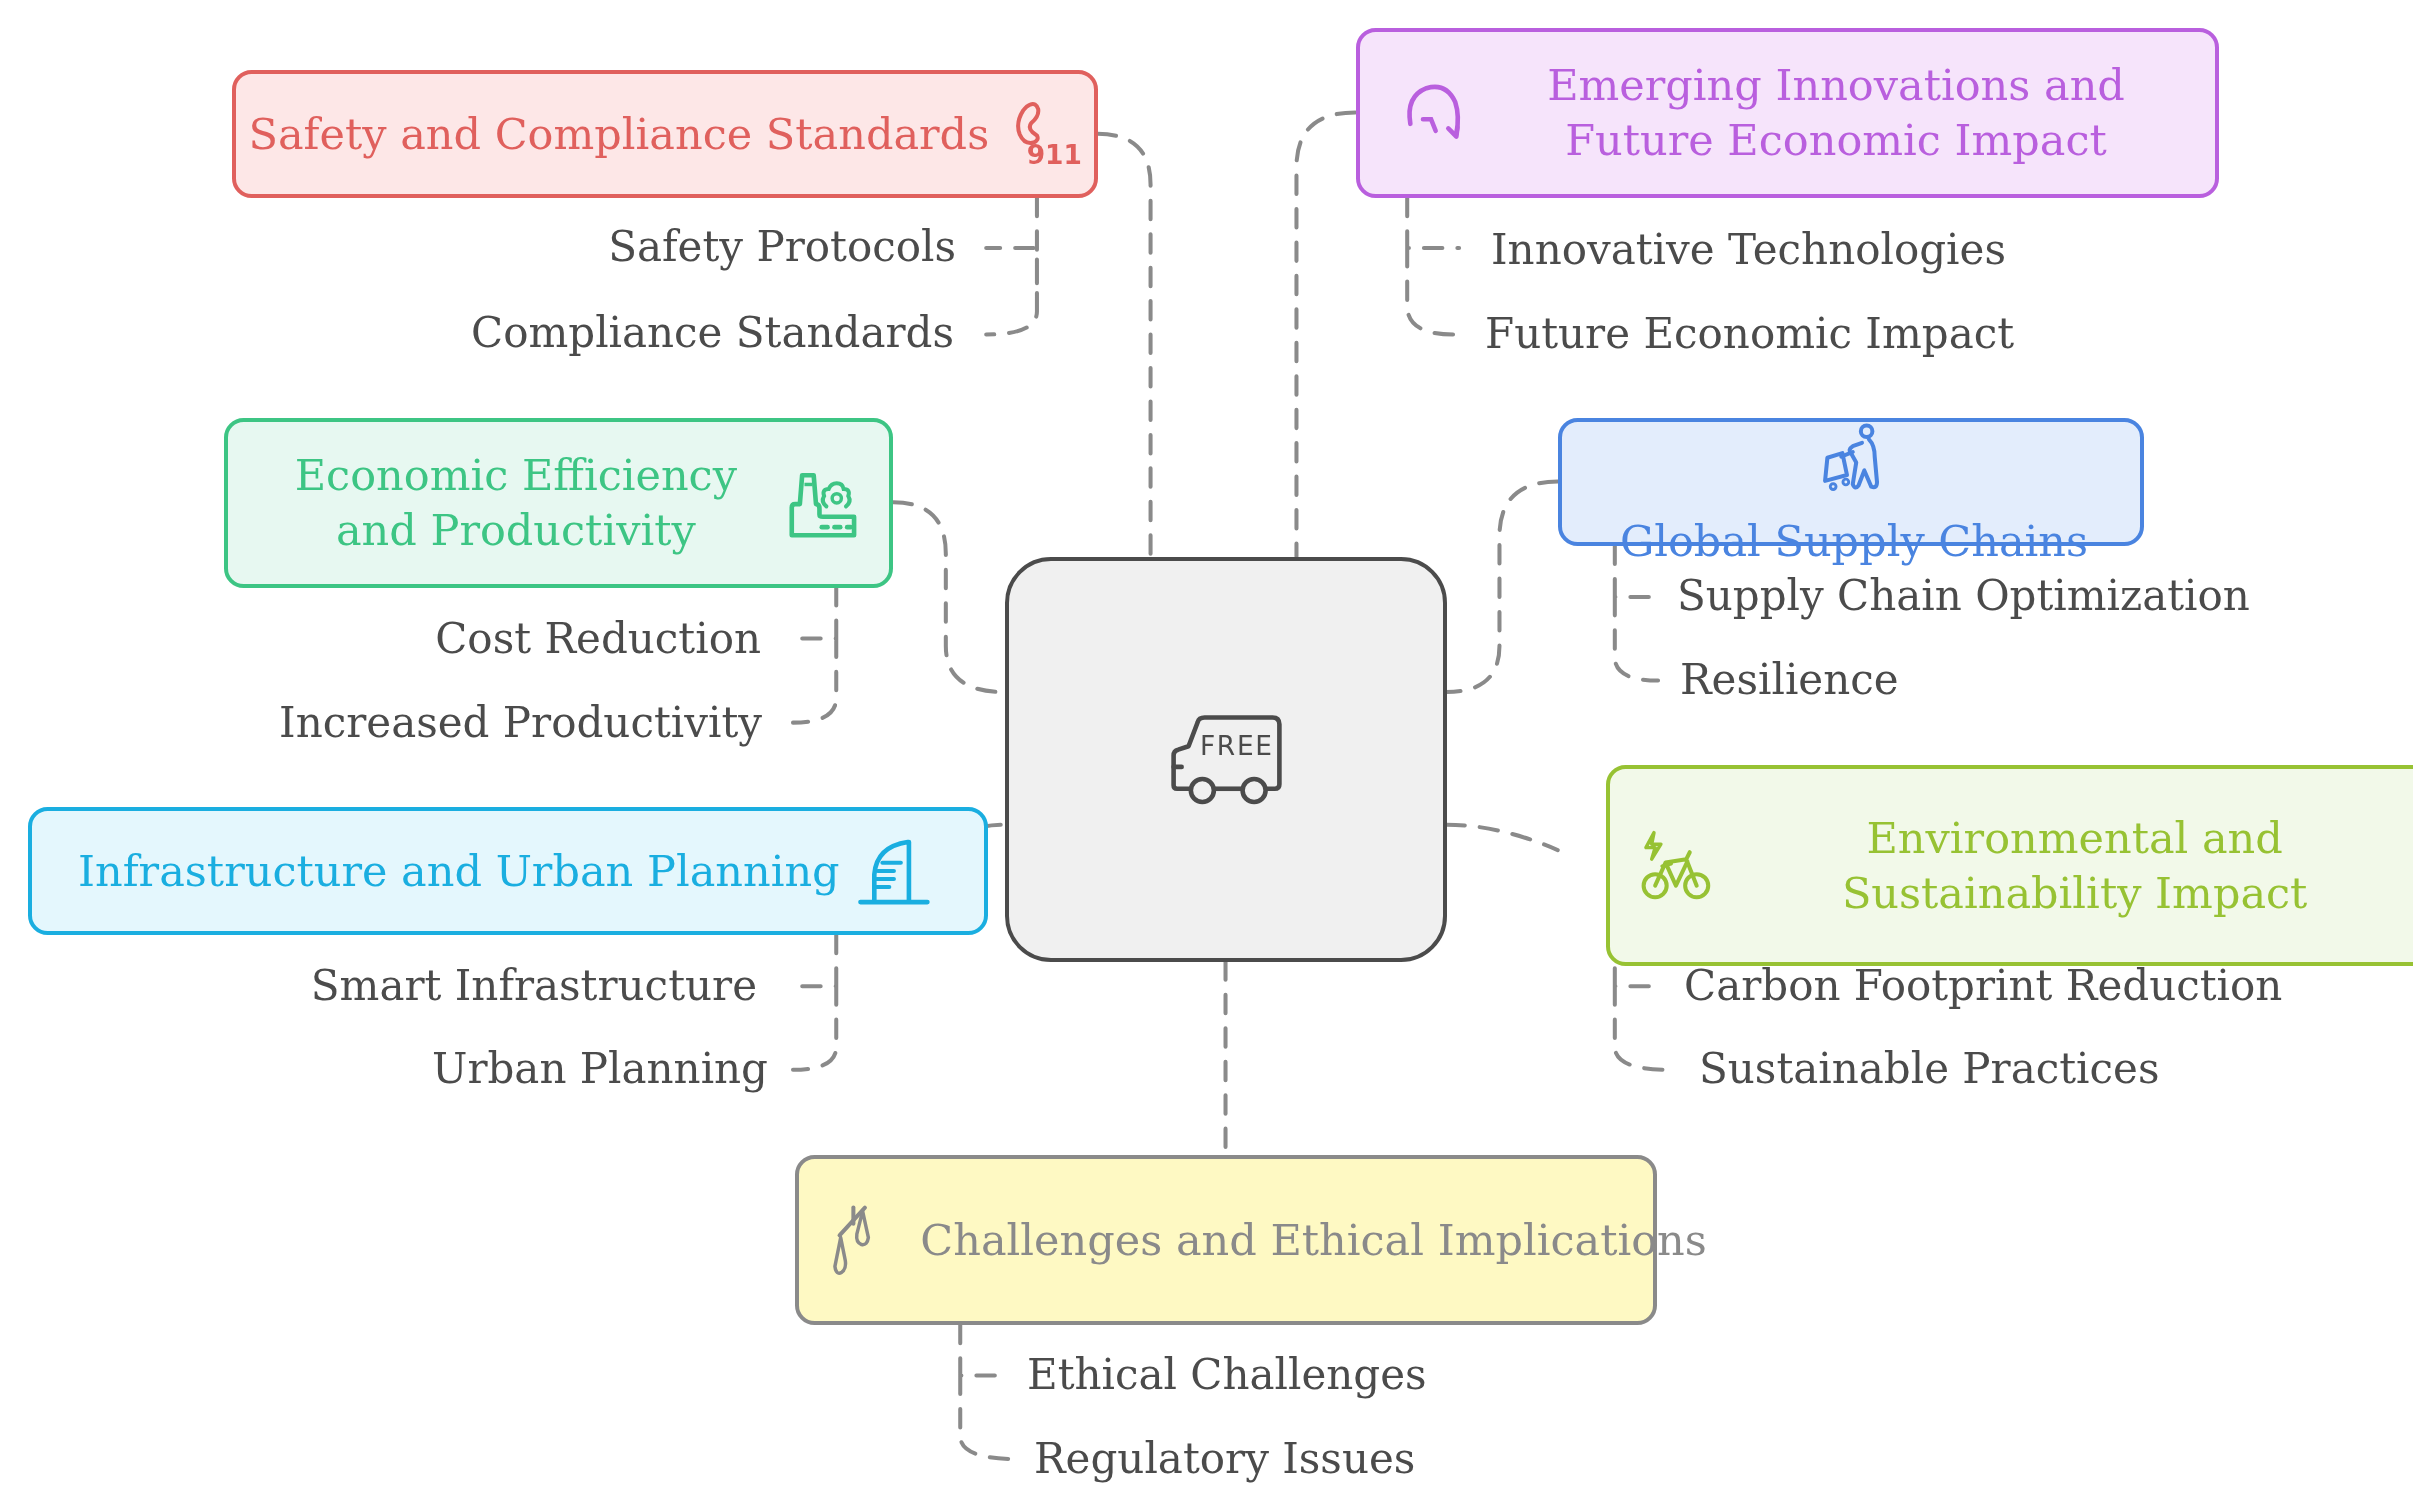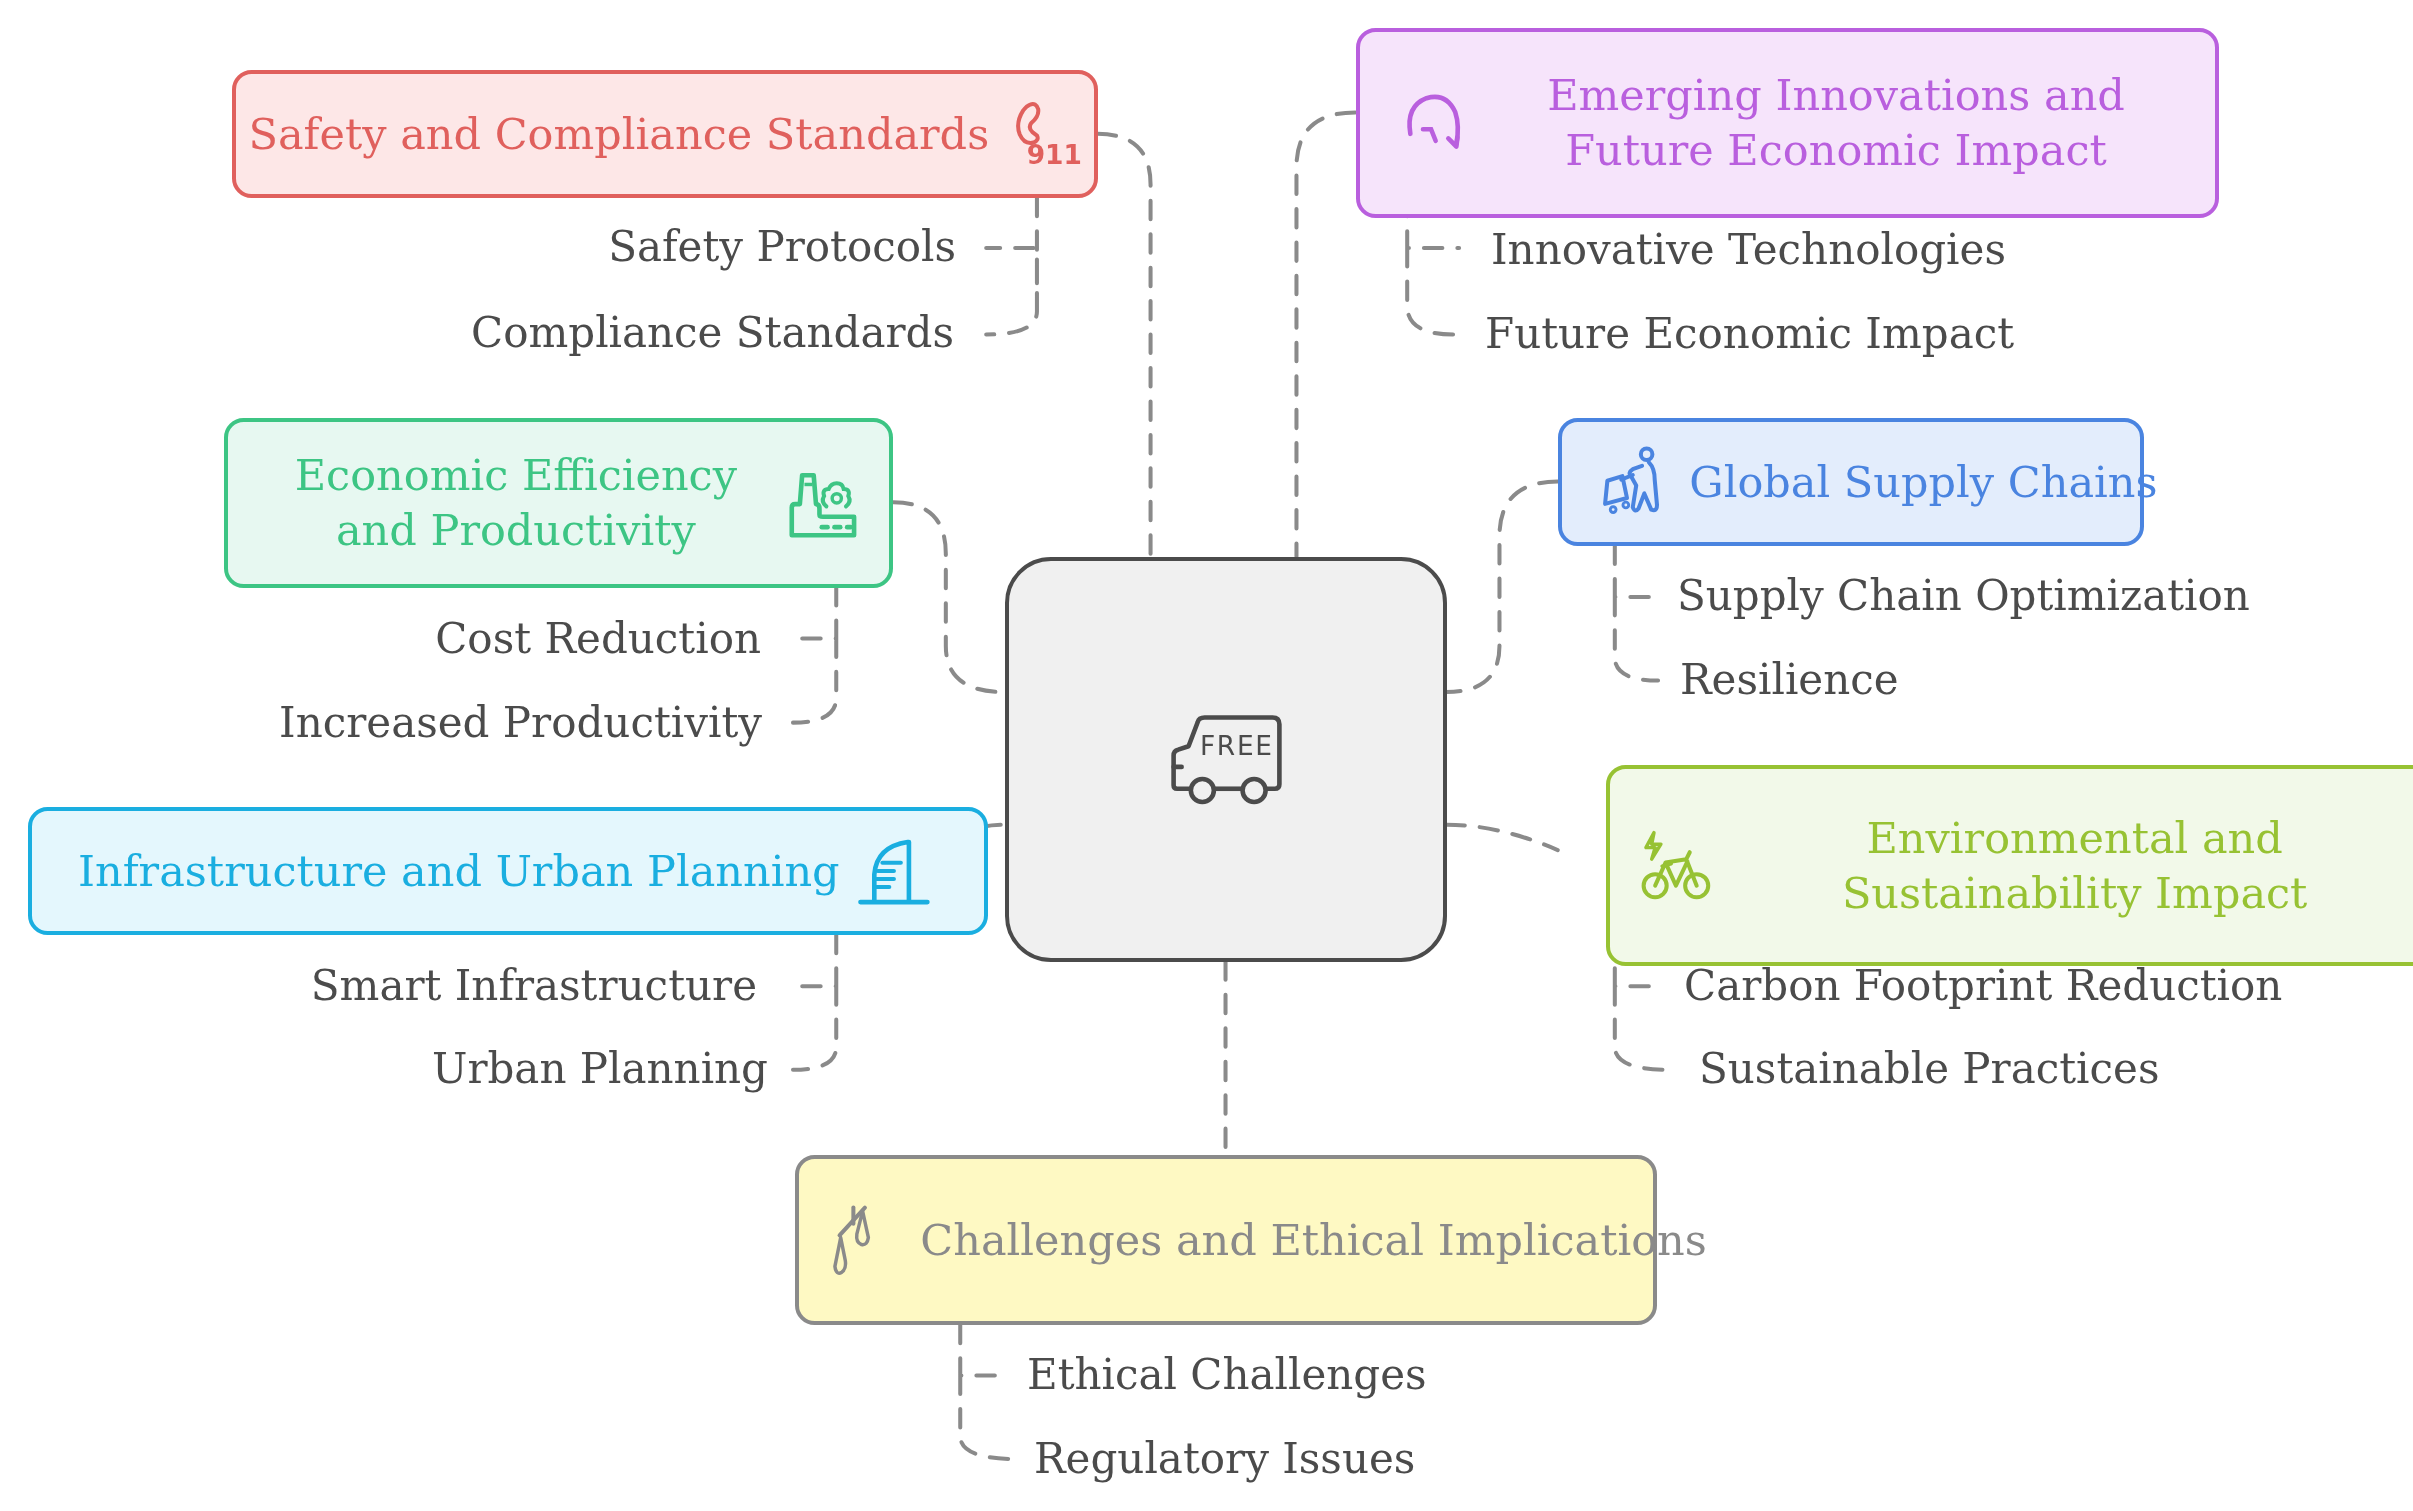--- a/index.html
+++ b/index.html
@@ -8,23 +8,23 @@
   #connectors { position:absolute; left:0; top:0; width:2413px; height:1511px; }
   #connectors path { fill:none; stroke:#8a8a8a; stroke-width:7; stroke-dasharray:32 26; stroke-linecap:round; }
   .node { position:absolute; box-sizing:border-box; border-width:4px; border-style:solid;
           border-radius:19.6px; display:flex; align-items:center; }
   .node .label { font-size:43px; line-height:55px; text-align:center; }
   .node .icon { flex:0 0 auto; display:flex; align-items:center; justify-content:center; }
   .node .icon svg { display:block; }
   .leaf { position:absolute; font-size:42px; color:#4b4b4b; white-space:nowrap; line-height:55px; }
 
   #n-safety { left:232px; top:70px; width:866px; height:128px; background:#fde7e7; border-color:#e0605d; color:#e0605d; justify-content:center; gap:17.3px; padding:0 35px; }
-  #n-emerging { left:1356px; top:28px; width:863px; height:190px; background:#f6e4fb; border-color:#b95fde; color:#b95fde; padding:0 35px 0 40px; gap:23px; }
+  #n-emerging { left:1356px; top:28px; width:863px; height:170px; background:#f6e4fb; border-color:#b95fde; color:#b95fde; padding:0 35px 0 40px; gap:23px; }
   #n-economic { left:224px; top:418px; width:669px; height:170px; background:#e7f8f1; border-color:#3dc584; color:#3dc584; padding:0 28px 0 35px; gap:17.3px; }
-  #n-global { left:1558px; top:418px; width:586px; height:128px; background:#e3edfc; border-color:#4a84e0; color:#4a84e0; padding:0 29px 0 35px; gap:17.3px; }
+  #n-global { left:1558px; top:418px; width:586px; height:128px; background:#e3edfc; border-color:#4a84e0; color:#4a84e0; padding:0 29px 0 35px; gap:17.3px;flex-direction:column; }
   #n-center { left:1005px; top:557px; width:442px; height:405px; background:#f0f0f0; border-color:#4b4b4b; color:#4b4b4b; flex-direction:row; justify-content:center; border-radius:46px; gap:23px; }
   #n-center .label { font-size:43px; line-height:57px; }
   #n-infra { left:28px; top:807px; width:960px; height:128px; background:#e4f7fd; border-color:#1aaee0; color:#1aaee0; padding:0 29px 0 46px; gap:17.3px; }
   #n-env { left:1558px; top:765px; width:835px; height:201px; background:#f2f9e9; border-color:#97c233; color:#97c233; padding:0 19px 0 29px; gap:17.3px;margin-left:48px; }
   #n-challenges { left:795px; top:1155px; width:862px; height:170px; background:#fef9c3; border-color:#8a8a8a; color:#8a8a8a; padding:0 35px 0 29px; gap:17.3px; }
 
   #n-safety .label, #n-infra .label { white-space:nowrap; }
   #n-emerging .label, #n-economic .label, #n-env .label { flex:1; }
 </style>
 </head>

